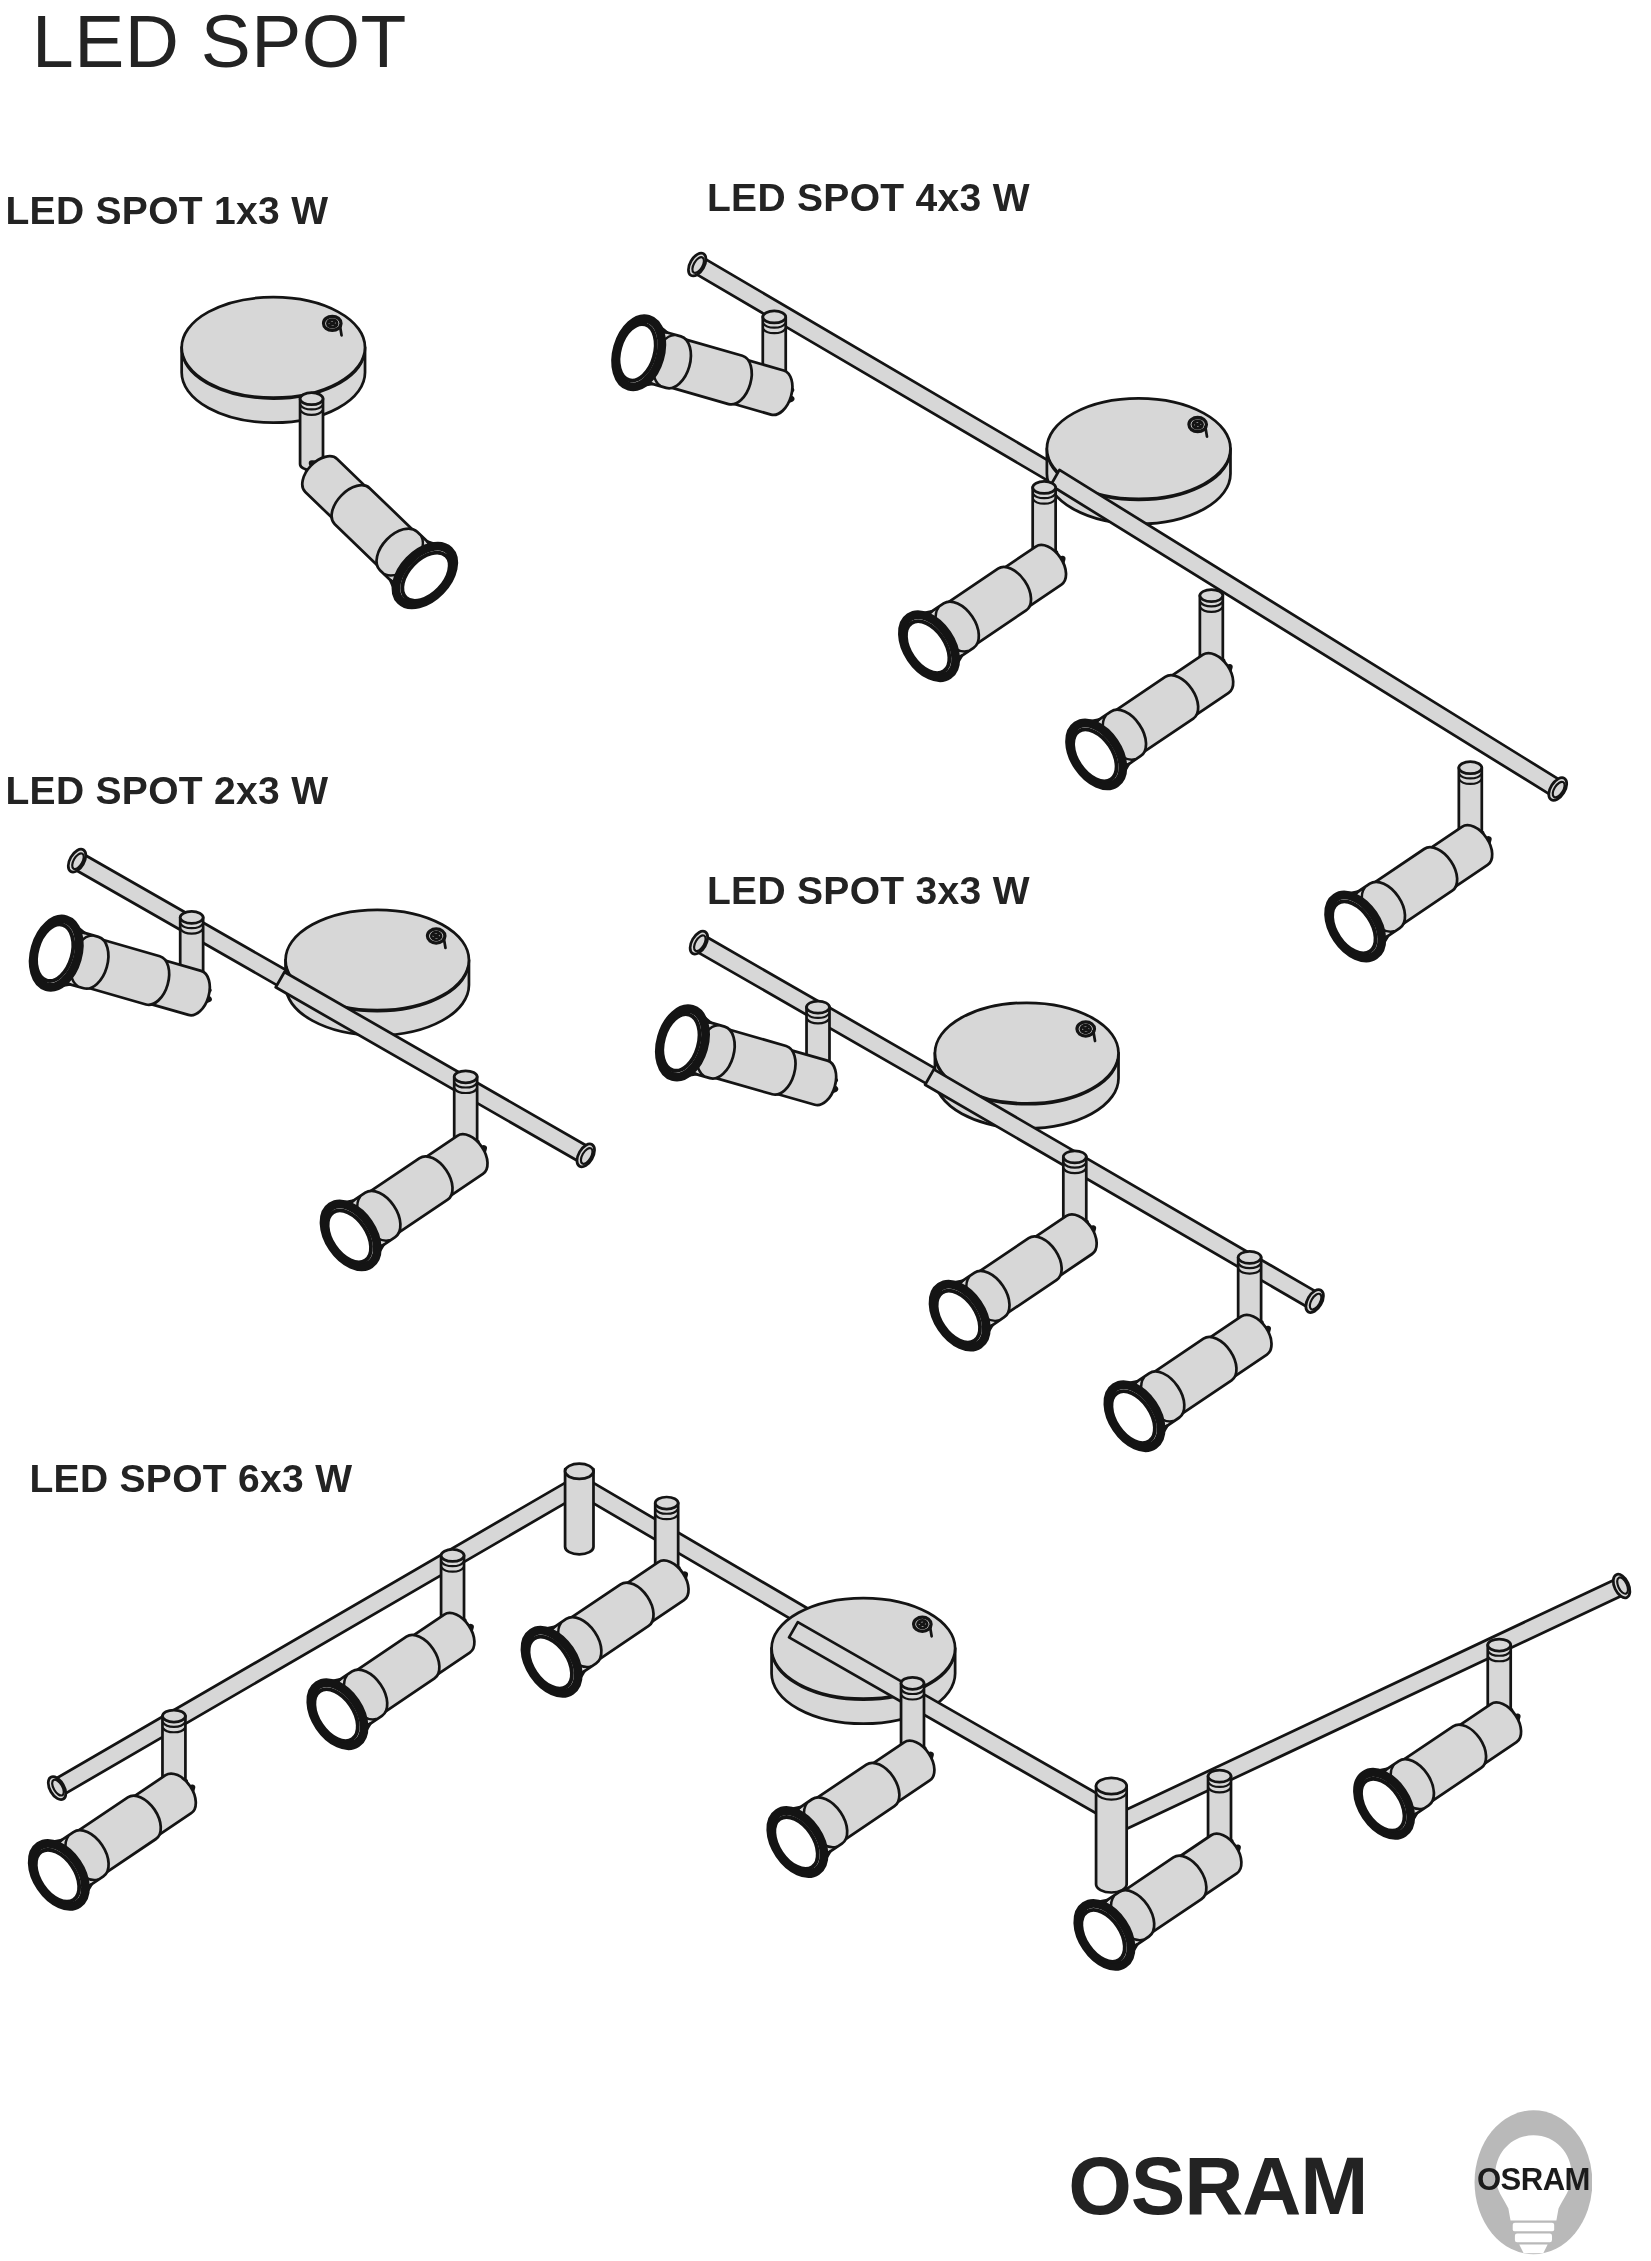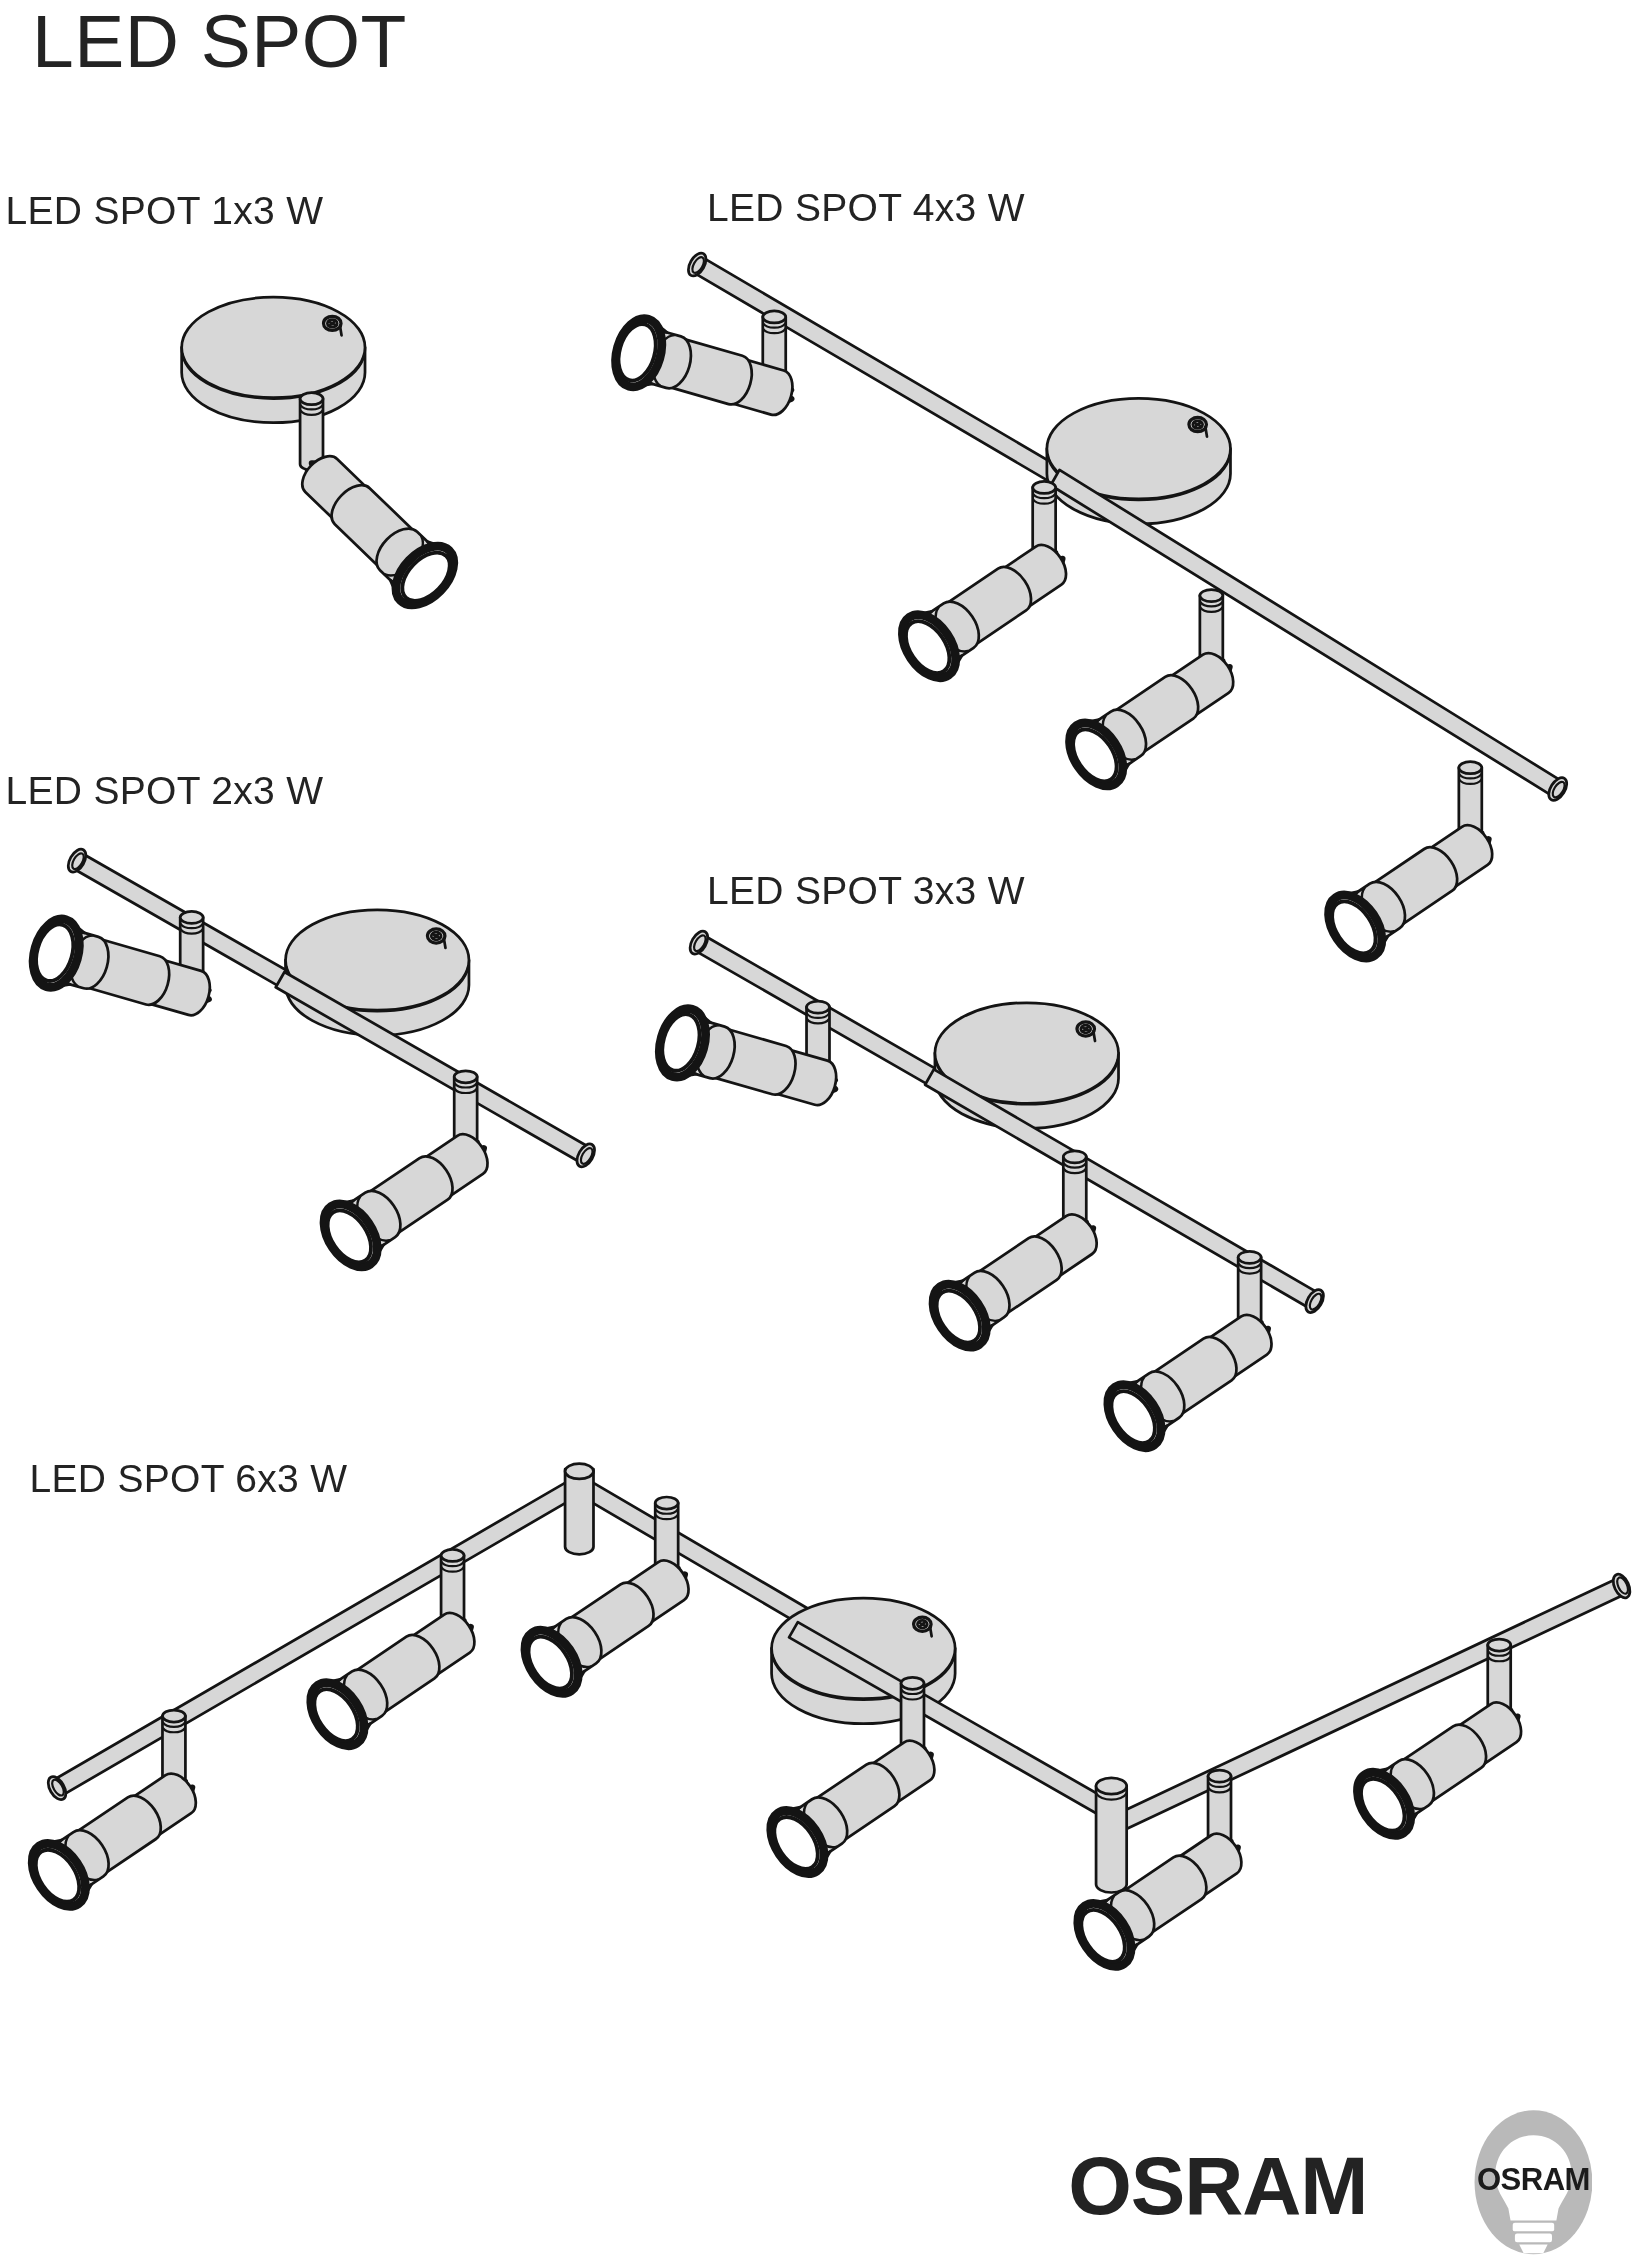--- a/index.html
+++ b/index.html
@@ -14,21 +14,21 @@
     position:absolute;left:32px;top:4.4px;
     font-size:75px;line-height:1;
     font-weight:300;letter-spacing:0.5px;
     color:#232323;
     white-space:nowrap;
   }
 
   .variant-label{
     position:absolute;
     font-size:39px;line-height:1;
-    font-weight:400;letter-spacing:0.3px;
+    font-weight:700;letter-spacing:0.3px;
     color:#232323;
     white-space:nowrap;
   }
 
   .fig{position:absolute;}
   .fig svg{display:block;overflow:visible;}
 
   
   .ln{fill:none;stroke:#141414;stroke-linecap:round;stroke-linejoin:round;}
   .sf{fill:#d7d7d7;stroke:#141414;stroke-linejoin:round;stroke-linecap:round;}
@@ -49,21 +49,21 @@
 </style>
 </head>
 <body>
 
 <div id="page">
 
   <div class="page-title">LED SPOT</div>
 
   <div class="variant-label" style="left:5.5px;top:191px;">LED SPOT 1x3 W</div>
 
-  <div class="variant-label" style="left:707px;top:188px;">LED SPOT 4x3 W</div>
+  <div class="variant-label" style="left:707px;top:178px;">LED SPOT 4x3 W</div>
 
   <div class="variant-label" style="left:5.5px;top:771px;">LED SPOT 2x3 W</div>
 
   <div class="variant-label" style="left:707px;top:851px;margin-top:20px;">LED SPOT 3x3 W</div>
 
   <div class="variant-label" style="left:5.5px;top:1459px;margin-left:24px;">LED SPOT 6x3 W</div>
 
   <svg width="0" height="0" style="position:absolute;left:-5461px;top:-5461px;" aria-hidden="true">
     <defs>
 

